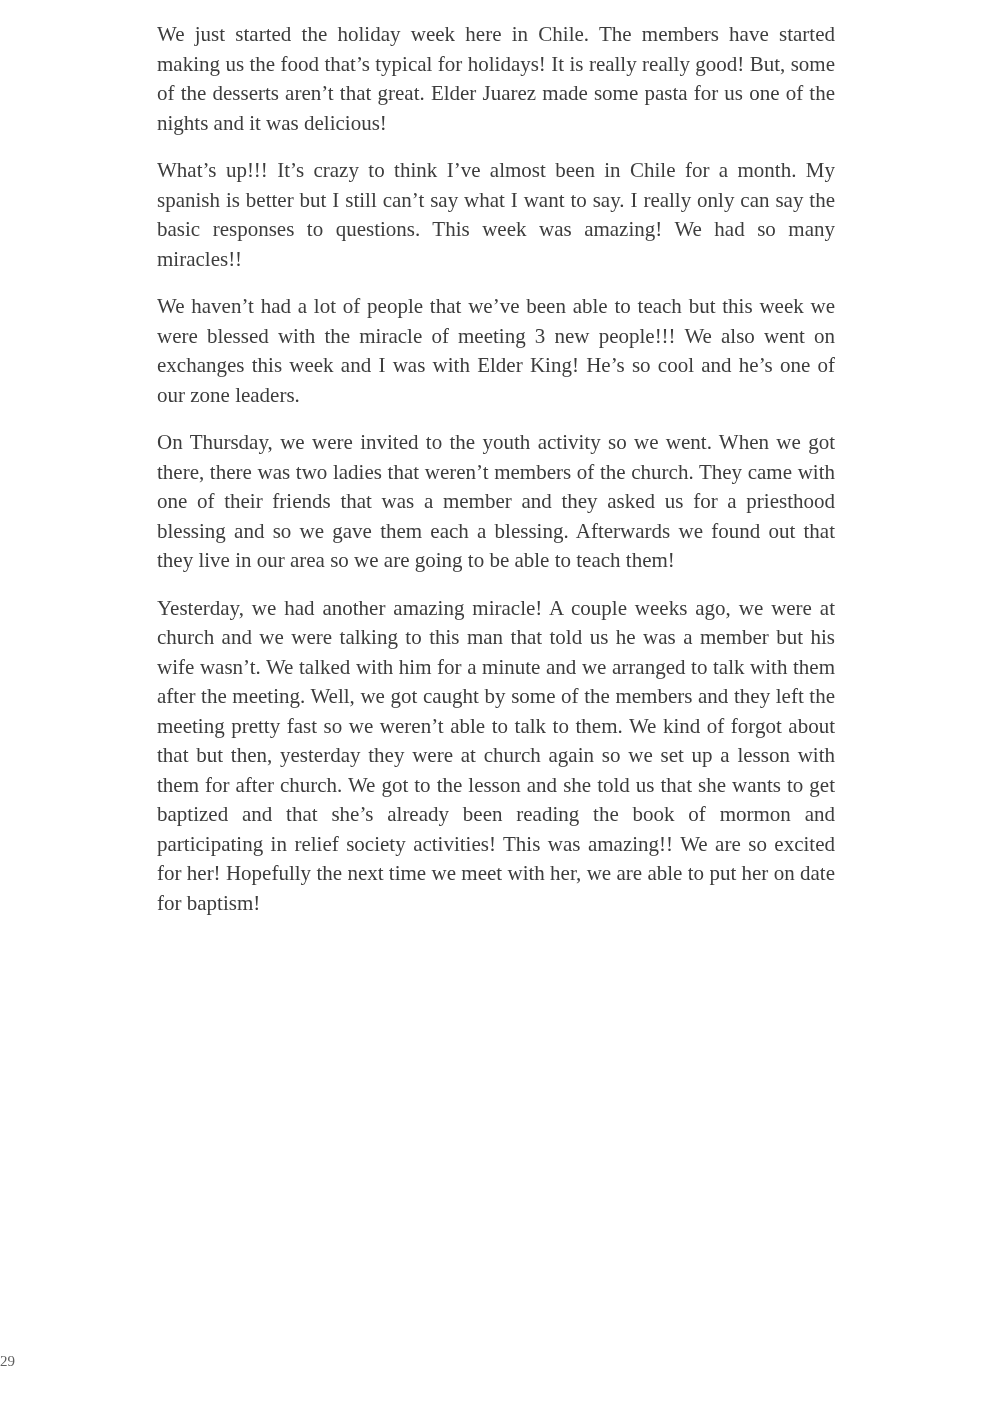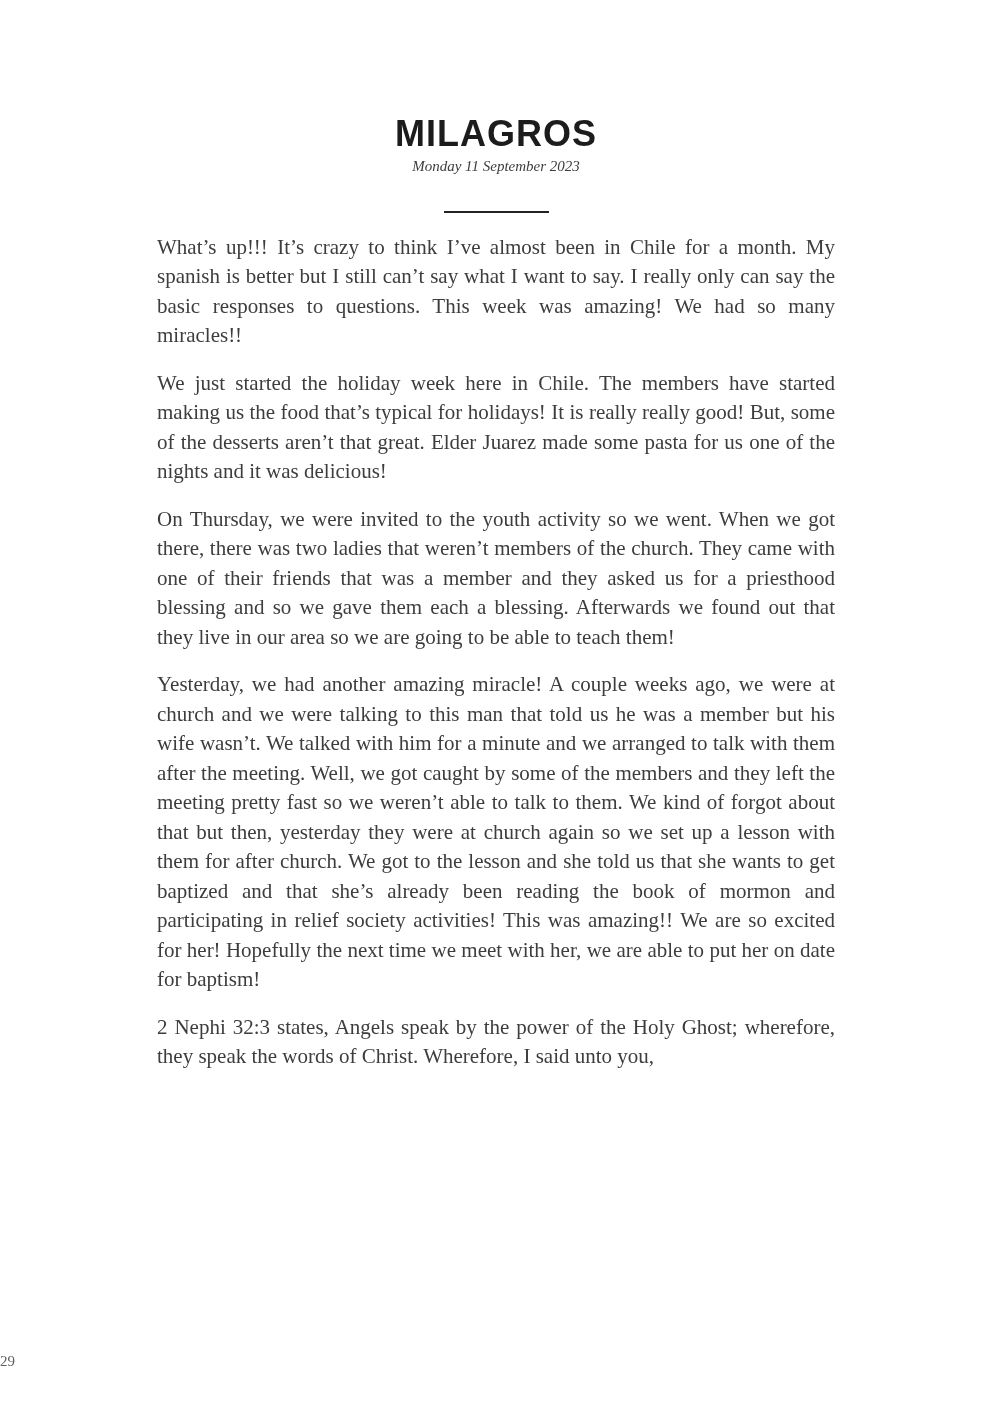--- a/index.html
+++ b/index.html
@@ -72,31 +72,26 @@
     font-family: "Liberation Serif", serif;
     font-size: 15px;
     color: #5f5f5f;
   }
 </style>
 </head>
 <body>
 
 <div class="page">
 
-  <header class="page-header">
-    <h1 class="doc-title">MILAGROS</h1>
-    <div class="doc-date">Monday 11 September 2023</div>
-    <div class="divider"></div>
-  </header>
 
   <main class="doc-body">
+    <p>We just started the holiday week here in Chile. The members have started making us the food that’s typical for holidays! It is really really good! But, some of the desserts aren’t that great. Elder Juarez made some pasta for us one of the nights and it was delicious!</p>
     <p>What’s up!!! It’s crazy to think I’ve almost been in Chile for a month. My spanish is better but I still can’t say what I want to say. I really only can say the basic responses to questions. This week was amazing! We had so many miracles!!</p>
-    <p>We just started the holiday week here in Chile. The members have started making us the food that’s typical for holidays! It is really really good! But, some of the desserts aren’t that great. Elder Juarez made some pasta for us one of the nights and it was delicious!</p>
+    <p>We haven’t had a lot of people that we’ve been able to teach but this week we were blessed with the miracle of meeting 3 new people!!! We also went on exchanges this week and I was with Elder King! He’s so cool and he’s one of our zone leaders.</p>
     <p>On Thursday, we were invited to the youth activity so we went. When we got there, there was two ladies that weren’t members of the church. They came with one of their friends that was a member and they asked us for a priesthood blessing and so we gave them each a blessing. Afterwards we found out that they live in our area so we are going to be able to teach them!</p>
     <p>Yesterday, we had another amazing miracle! A couple weeks ago, we were at church and we were talking to this man that told us he was a member but his wife wasn’t. We talked with him for a minute and we arranged to talk with them after the meeting. Well, we got caught by some of the members and they left the meeting pretty fast so we weren’t able to talk to them. We kind of forgot about that but then, yesterday they were at church again so we set up a lesson with them for after church. We got to the lesson and she told us that she wants to get baptized and that she’s already been reading the book of mormon and participating in relief society activities! This was amazing!! We are so excited for her! Hopefully the next time we meet with her, we are able to put her on date for baptism!</p>
-    <p>2 Nephi 32:3 states, Angels speak by the power of the Holy Ghost; wherefore, they speak the words of Christ. Wherefore, I said unto you,</p>
   </main>
 
   <footer class="page-footer">
     <span class="page-number">29</span>
   </footer>
 
 </div>
 
 </body></html>

